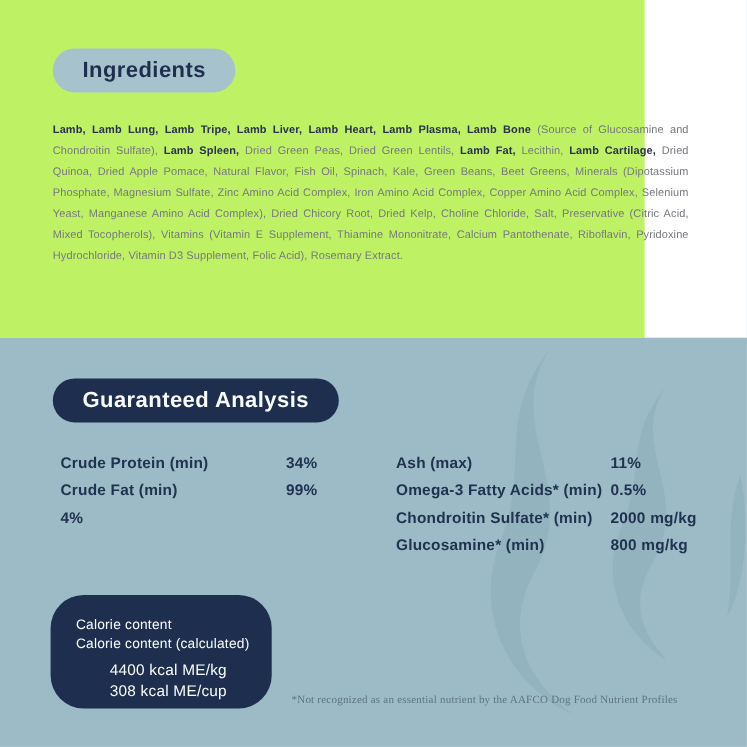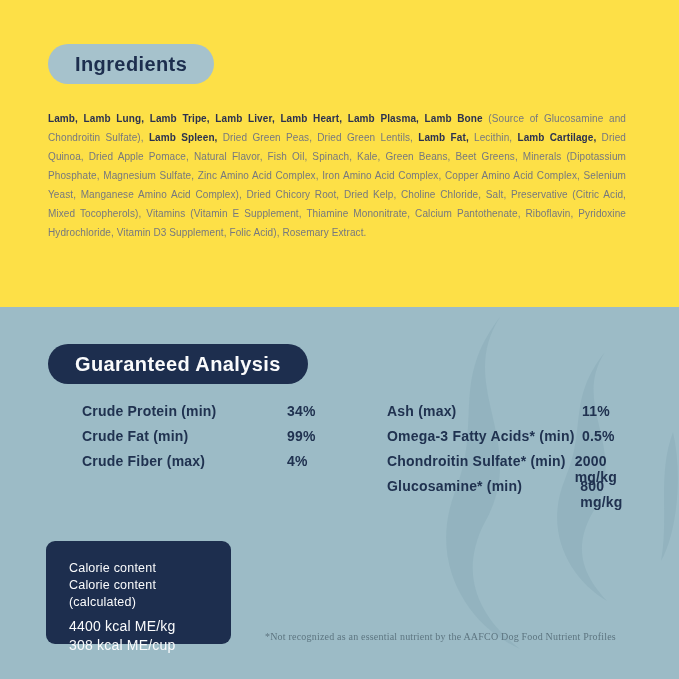--- a/index.html
+++ b/index.html
@@ -3,22 +3,22 @@
 <meta charset="utf-8">
 <style>
   html,body { margin:0; padding:0; }
   .canvas {
     position:relative; width:679px; height:679px; overflow:hidden;
     font-family:"Liberation Sans", sans-serif;
     -webkit-font-smoothing:antialiased;
   }
   
   .section-top {
-    position:absolute; left:0; top:0; width:679px; height:307px;
-    background:#fde047;
+    position:absolute; left:0; top:0; width:586px; height:307px;
+    background:#bef264;
   }
   .section-bottom {
     position:absolute; left:0; top:307px; width:679px; height:372px;
     background:#9CBBC6;
   }
   
   .pill {
     position:absolute; height:40px; border-radius:21px;
     display:flex; align-items:center; padding:0 27px;
     font-size:20px; font-weight:700; letter-spacing:0.4px;
@@ -29,35 +29,35 @@
   .ingredients-text {
     position:absolute; left:48px; top:99px; width:578px;
     font-size:10px; line-height:19px; letter-spacing:0.1px;
     color:#76787F; text-align:justify;
   }
   .ingredients-text .seg-bold { color:#2B3150; font-weight:700; }
   
   .ga-col { position:absolute; top:96px; }
   .ga-col-left  { left:55px;  width:300px; }
   .ga-col-right { left:360px; width:290px; }
-  .ga-row { display:flex; align-items:flex-start; height:25px;margin-left:27px; }
+  .ga-row { display:flex; align-items:flex-end; height:25px; }
   .ga-label, .ga-value {
     font-size:14px; font-weight:700; color:#203250; letter-spacing:0.2px;
   }
   .ga-col-left  .ga-label { width:205px; }
   .ga-col-right .ga-label { width:195px; }
   
   .calorie-box {
-    position:absolute; left:46px; top:234px; width:185px; height:103px;
-    background:#1D2E4E; border-radius:9px; box-sizing:border-box;
+    position:absolute; left:46px; top:234px; width:201px; height:103px;
+    background:#1D2E4E; border-radius:30px; box-sizing:border-box;
     padding:19px 10px 0 23px; color:#FAFBFC;
   }
   .calorie-label { font-size:12.5px; line-height:17px; letter-spacing:0.2px; }
   .calorie-values { margin-top:6px; }
-  .calorie-value { font-size:14px; line-height:19px; letter-spacing:0.2px; }
+  .calorie-value { font-size:14px; line-height:19px; letter-spacing:0.2px;text-align:center; }
   
   .footnote {
     position:absolute; left:265px; top:324px;
     font-size:10px; letter-spacing:0.2px; color:#5D7580;font-family:Liberation Serif, serif;
   }
   
   .watermark { position:absolute; left:415px; top:10px; pointer-events:none; }
 </style>
 </head>
 <body>
@@ -88,21 +88,20 @@
     <div class="ga-col ga-col-left">
       <div class="ga-row">
         <span class="ga-label">Crude Protein (min)</span>
         <span class="ga-value">34%</span>
       </div>
       <div class="ga-row">
         <span class="ga-label">Crude Fat (min)</span>
         <span class="ga-value">99%</span>
       </div>
       <div class="ga-row">
-        <span class="ga-label">Crude Fiber (max)</span>
         <span class="ga-value">4%</span>
       </div>
     </div>
 
     <div class="ga-col ga-col-right">
       <div class="ga-row">
         <span class="ga-label">Ash (max)</span>
         <span class="ga-value">11%</span>
       </div>
       <div class="ga-row">

